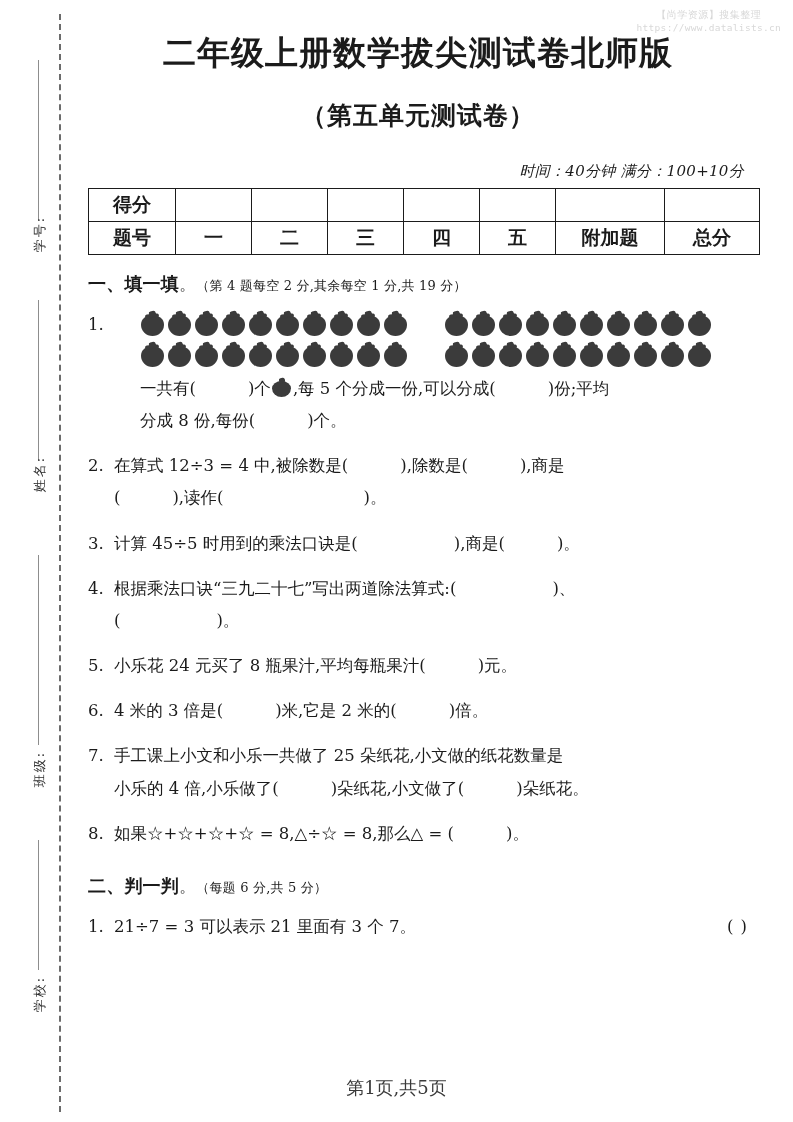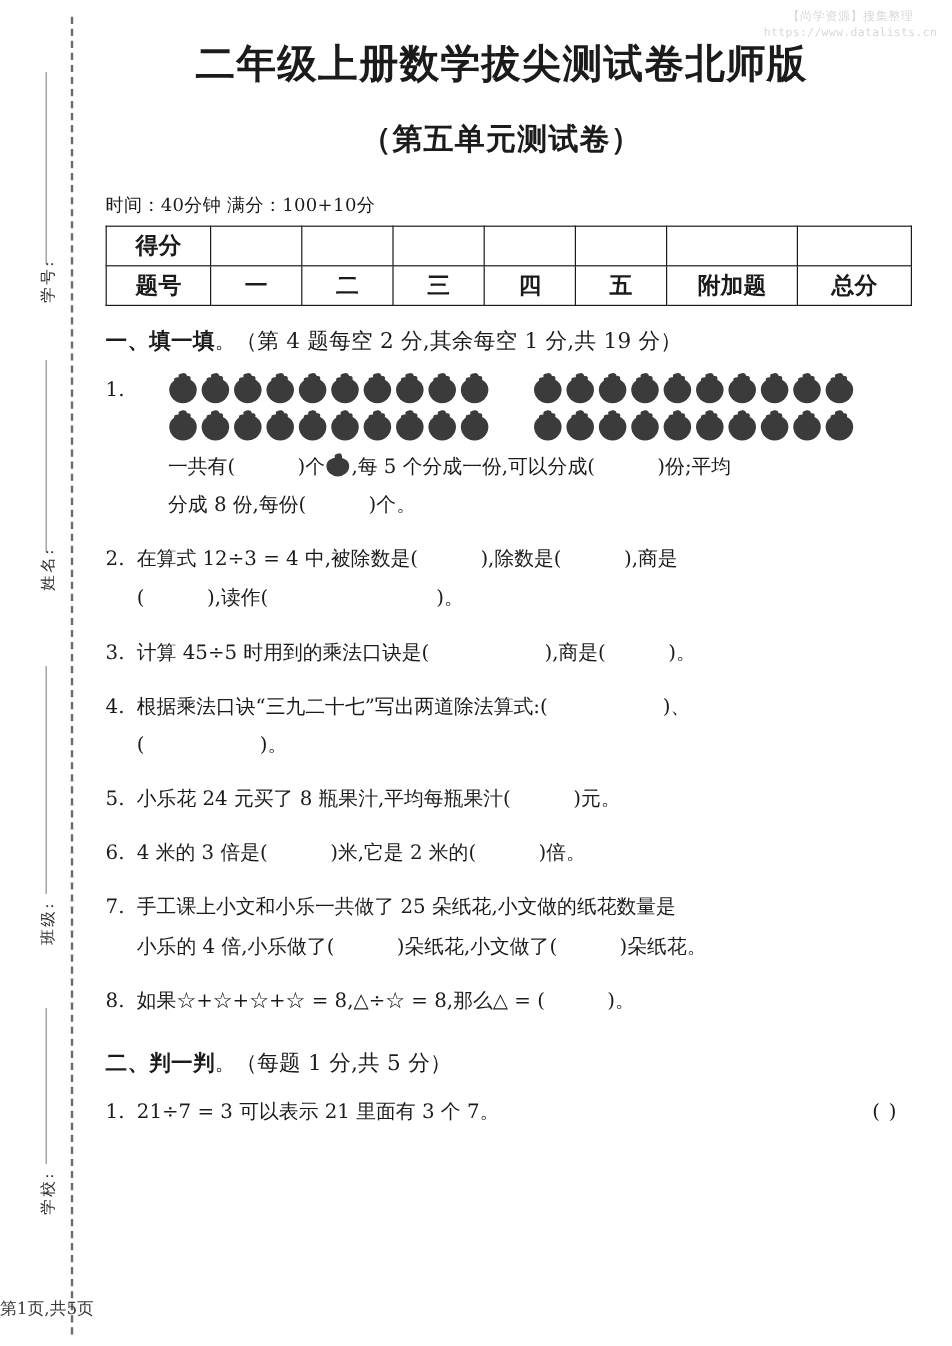--- a/index.html
+++ b/index.html
@@ -79,24 +79,25 @@
     margin-top: 27px;
     text-align: center;
     font-size: 25px;
     font-weight: bold;
     letter-spacing: 1px;
     font-family: "DejaVu Sans", "Liberation Sans", sans-serif;
   }
 
   .exam-meta {
     margin-top: 30px;
-    text-align: left;
+    text-align: right;
     padding-right: 4px;
     font-size: 15px;
     letter-spacing: .3px;
+    font-style: italic;
   }
 
   
   table.score-table {
     margin-top: 7px;
     border-collapse: collapse;
     width: 655px;
     table-layout: fixed;
   }
   table.score-table td {
@@ -116,21 +117,21 @@
   
   .section-head {
     margin-top: 17px;
     font-size: 17px;
     letter-spacing: .2px;
   }
   .section-head b {
     font-weight: bold;
     font-size: 18px;
   }
-  .section-head .pts { font-size: 18px; }
+  .section-head .pts { font-size: 13px; }
 
   .q {
     display: flex;
     margin-top: 13px;
     font-size: 16.5px;
     line-height: 1.95;
   }
   .q .qno {
     flex: 0 0 26px;
     text-align: left;
@@ -208,21 +209,22 @@
     position: absolute; left: 8px; top: -1px; width: 6px; height: 5px;
     background: #3b3b3b; border-radius: 2px; transform: rotate(-14deg);
   }
 
   
   .footer {
     position: absolute;
     left: 0;
     right: 0;
     bottom: 22px;
-    font-size: 14px;
+    text-align: center;
+    font-size: 18px;
     color: #3a3a3a;
   }
 </style>
 </head>
 <body>
 
 <div class="watermark">
   <div class="wm-top">【尚学资源】搜集整理</div>
   <div class="wm-url">https://www.datalists.cn</div>
 </div>
@@ -565,21 +567,21 @@
   </div>
 
   <div class="q">
     <div class="qno">8.</div>
     <div class="qbody">
       <span>如果☆+☆+☆+☆ = 8,△÷☆ = 8,那么△ = (</span><span class="blank-m"></span><span>)。</span>
     </div>
   </div>
 
   <div class="section-head" style="margin-top:24px;">
-    <b>二、判一判</b><span>。</span><span class="pts">（每题 1 分,共 5 分）</span>
+    <b>二、判一判</b><span>。</span><span class="pts">（每题 6 分,共 5 分）</span>
   </div>
 
   <div class="q">
     <div class="qno">1.</div>
     <div class="qbody">
       <span class="right-paren">(          )</span><span>21÷7 = 3 可以表示 21 里面有 3 个 7。</span>
     </div>
   </div>
 
 </div>

